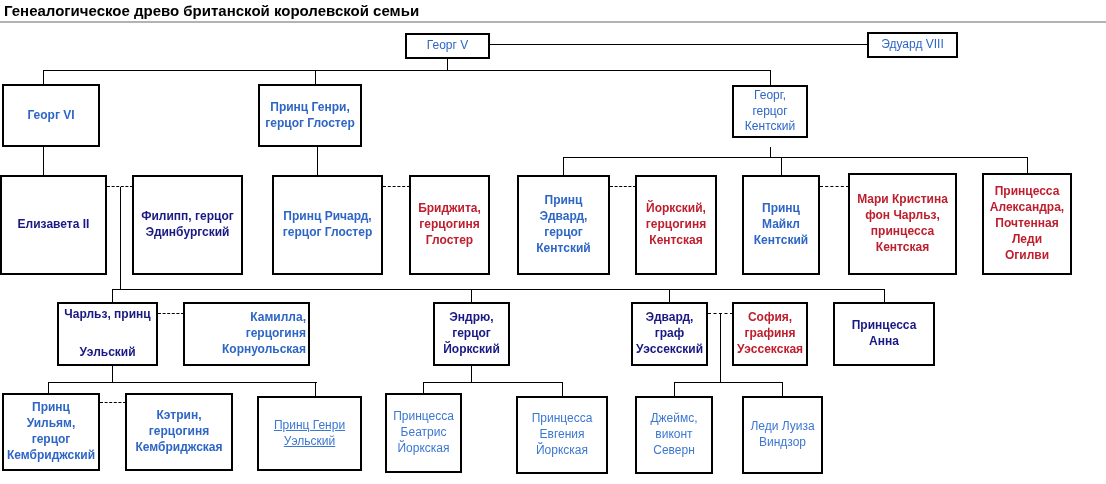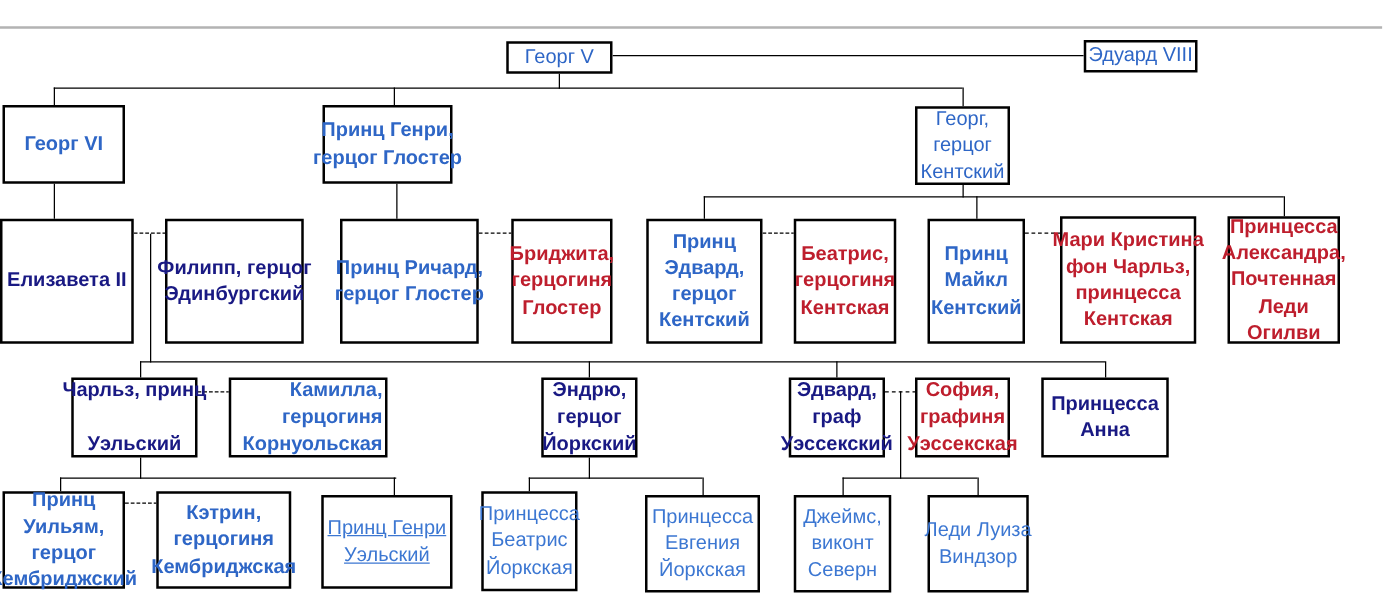--- a/index.html
+++ b/index.html
@@ -3,31 +3,32 @@
 <meta charset="utf-8">
 <style>
   html,body{margin:0;padding:0;background:#fff;}
   body{font-family:"Liberation Sans","DejaVu Sans",sans-serif;}
   #stage{position:relative;width:1106px;height:484px;background:#fff;overflow:hidden;}
   .page-title{position:absolute;left:4px;top:2px;font-size:15px;font-weight:bold;color:#000;white-space:nowrap;}
   .title-divider{position:absolute;left:0;top:21px;width:1106px;height:2px;background:#b3b3b3;}
   .node{
     position:absolute;box-sizing:border-box;background:#fff;border:2px solid #000;
     display:flex;flex-direction:column;align-items:center;justify-content:center;
-    text-align:center;font-size:16px;line-height:1.32;padding:1px 2px;
+    text-align:center;font-size:12px;line-height:1.32;padding:1px 2px;
   }
   .node div{white-space:nowrap;}
   .edge{position:absolute;}
   .edge.solid{background:#000;}
   .edge.dashed{height:0;border-top:1px dashed #000;background:transparent;}
 </style>
 </head>
 <body>
 
 <div id="stage">
+  <div class="page-title">Генеалогическое древо британской королевской семьи</div>
   <div class="title-divider"></div>
   <div id="tree-canvas">
       <div class="edge solid" style="left: 490px; top: 44px; width: 377px; height: 1px; background: rgb(0, 0, 0);"></div>
       <div class="edge solid" style="left: 447px; top: 58px; width: 1px; height: 13px; background: rgb(0, 0, 0);"></div>
       <div class="edge solid" style="left: 43px; top: 70px; width: 727px; height: 1px; background: rgb(0, 0, 0);"></div>
       <div class="edge solid" style="left: 43px; top: 70px; width: 1px; height: 15px; background: rgb(0, 0, 0);"></div>
       <div class="edge solid" style="left: 315px; top: 70px; width: 1px; height: 15px; background: rgb(0, 0, 0);"></div>
       <div class="edge solid" style="left: 770px; top: 70px; width: 1px; height: 16px; background: rgb(0, 0, 0);"></div>
       <div class="edge solid" style="left: 43px; top: 146px; width: 1px; height: 30px; background: rgb(0, 0, 0);"></div>
       <div class="edge solid" style="left: 317px; top: 146px; width: 1px; height: 30px; background: rgb(0, 0, 0);"></div>
@@ -67,21 +68,21 @@
       <div class="node" style="left: 867px; top: 32px; width: 91px; height: 26px; color: rgb(46, 102, 198); font-weight: normal;">
         <div>Эдуард VIII</div>
       </div>
       <div class="node" style="left: 2px; top: 84px; width: 98px; height: 63px; color: rgb(46, 102, 198); font-weight: bold;">
         <div>Георг VI</div>
       </div>
       <div class="node" style="left: 258px; top: 84px; width: 104px; height: 63px; color: rgb(46, 102, 198); font-weight: bold;">
         <div>Принц Генри,</div>
         <div>герцог Глостер</div>
       </div>
-      <div class="node" style="left: 732px; top: 85px; width: 76px; height: 63px; color: rgb(46, 102, 198); font-weight: normal;">
+      <div class="node" style="left: 732px; top: 85px; width: 76px; height: 53px; color: rgb(46, 102, 198); font-weight: normal;">
         <div>Георг,</div>
         <div>герцог</div>
         <div>Кентский</div>
       </div>
       <div class="node" style="left: 0px; top: 175px; width: 107px; height: 100px; color: rgb(25, 25, 131); font-weight: bold;">
         <div>Елизавета II</div>
       </div>
       <div class="node" style="left: 132px; top: 175px; width: 111px; height: 100px; color: rgb(25, 25, 131); font-weight: bold;">
         <div>Филипп, герцог</div>
         <div>Эдинбургский</div>
@@ -95,21 +96,21 @@
         <div>герцогиня</div>
         <div>Глостер</div>
       </div>
       <div class="node" style="left: 517px; top: 175px; width: 93px; height: 100px; color: rgb(46, 102, 198); font-weight: bold;">
         <div>Принц</div>
         <div>Эдвард,</div>
         <div>герцог</div>
         <div>Кентский</div>
       </div>
       <div class="node" style="left: 635px; top: 175px; width: 82px; height: 100px; color: rgb(190, 30, 45); font-weight: bold;">
-        <div>Беатрис,</div>
+        <div>Йоркский,</div>
         <div>герцогиня</div>
         <div>Кентская</div>
       </div>
       <div class="node" style="left: 742px; top: 175px; width: 78px; height: 100px; color: rgb(46, 102, 198); font-weight: bold;">
         <div>Принц</div>
         <div>Майкл</div>
         <div>Кентский</div>
       </div>
       <div class="node" style="left: 848px; top: 173px; width: 109px; height: 102px; color: rgb(190, 30, 45); font-weight: bold;">
         <div>Мари Кристина</div>

